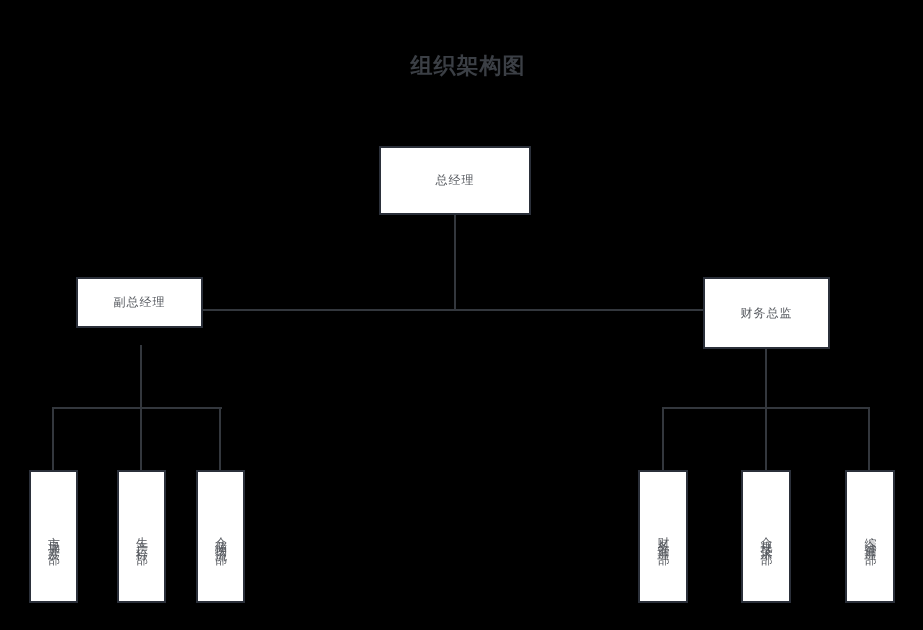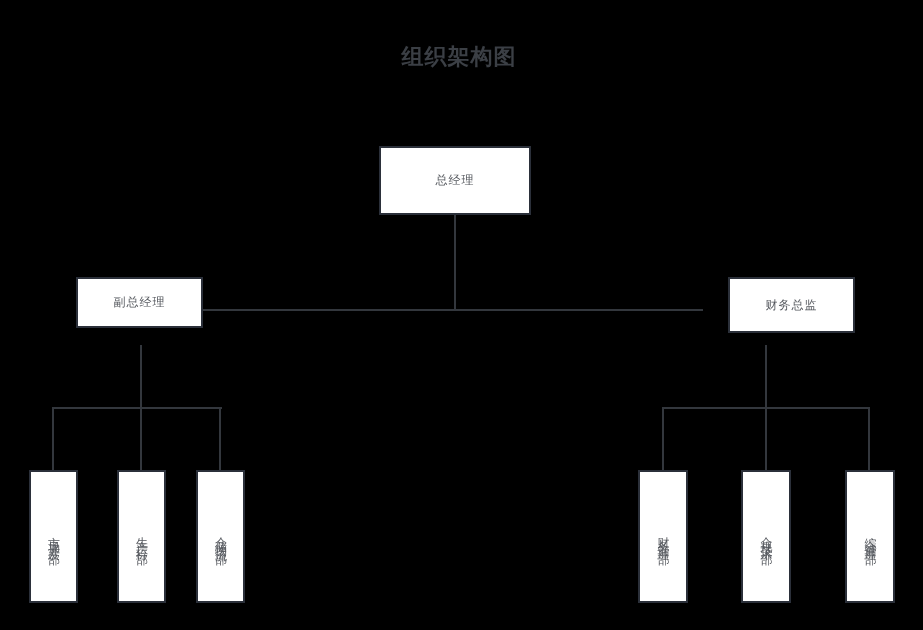--- a/index.html
+++ b/index.html
@@ -13,21 +13,21 @@
     width: 923px;
     height: 630px;
     background: var(--bg, #000);
     overflow: hidden;
   }
   .chart-title {
     position: absolute;
     left: 305px;
     top: 38px;
     width: 300px;
-    margin: 4px;
+    margin: 13px;
     text-align: center;
     font-size: 22px;
     font-weight: bold;
     letter-spacing: 1px;
     color: var(--title-color, #3b3f45);
   }
   .connector {
     position: absolute;
     background: var(--line-color, #33373d);
   }
@@ -64,21 +64,21 @@
       <div class="connector" style="left: 52px; top: 407px; width: 2px; height: 63px;"></div>
       <div class="connector" style="left: 219px; top: 407px; width: 2px; height: 63px;"></div>
       <div class="connector" style="left: 765px; top: 345px; width: 2px; height: 125px;"></div>
       <div class="connector" style="left: 662px; top: 407px; width: 208px; height: 2px;"></div>
       <div class="connector" style="left: 662px; top: 407px; width: 2px; height: 63px;"></div>
       <div class="connector" style="left: 868px; top: 407px; width: 2px; height: 63px;"></div>
     </div>
   <div id="nodes-layer">
       <div class="org-node horizontal" style="left: 379px; top: 146px; width: 152px; height: 69px;">总经理</div>
       <div class="org-node horizontal" style="left: 76px; top: 277px; width: 127px; height: 51px;">副总经理</div>
-      <div class="org-node horizontal" style="left: 728px; top: 277px; width: 127px; height: 56px; text-align: center;">财务总监</div>
+      <div class="org-node horizontal" style="left: 703px; top: 277px; width: 127px; height: 72px; text-align: center;">财务总监</div>
       <div class="org-node vertical" style="left: 29px; top: 470px; width: 49px; height: 133px;">市场开发部</div>
       <div class="org-node vertical" style="left: 117px; top: 470px; width: 49px; height: 133px;">生产运行部</div>
       <div class="org-node vertical" style="left: 196px; top: 470px; width: 49px; height: 133px;">仓储物流部</div>
       <div class="org-node vertical" style="left: 638px; top: 470px; width: 50px; height: 133px;">财务管理部</div>
       <div class="org-node vertical" style="left: 741px; top: 470px; width: 50px; height: 133px;">合规技术部</div>
       <div class="org-node vertical" style="left: 845px; top: 470px; width: 50px; height: 133px;">综合管理部</div>
     </div>
 </div>
 
 </body></html>

